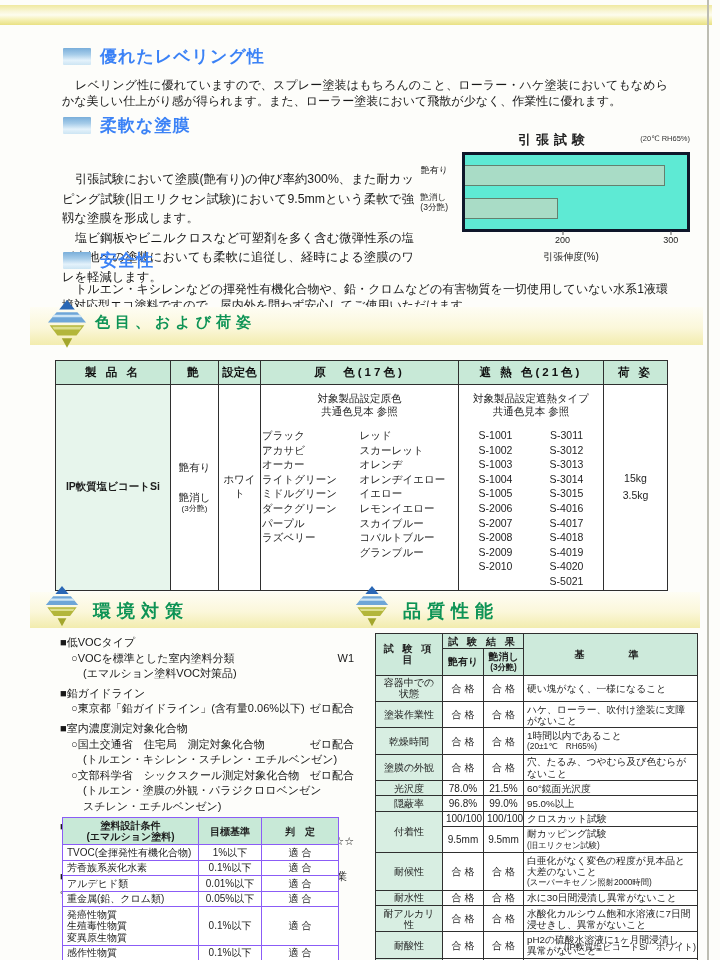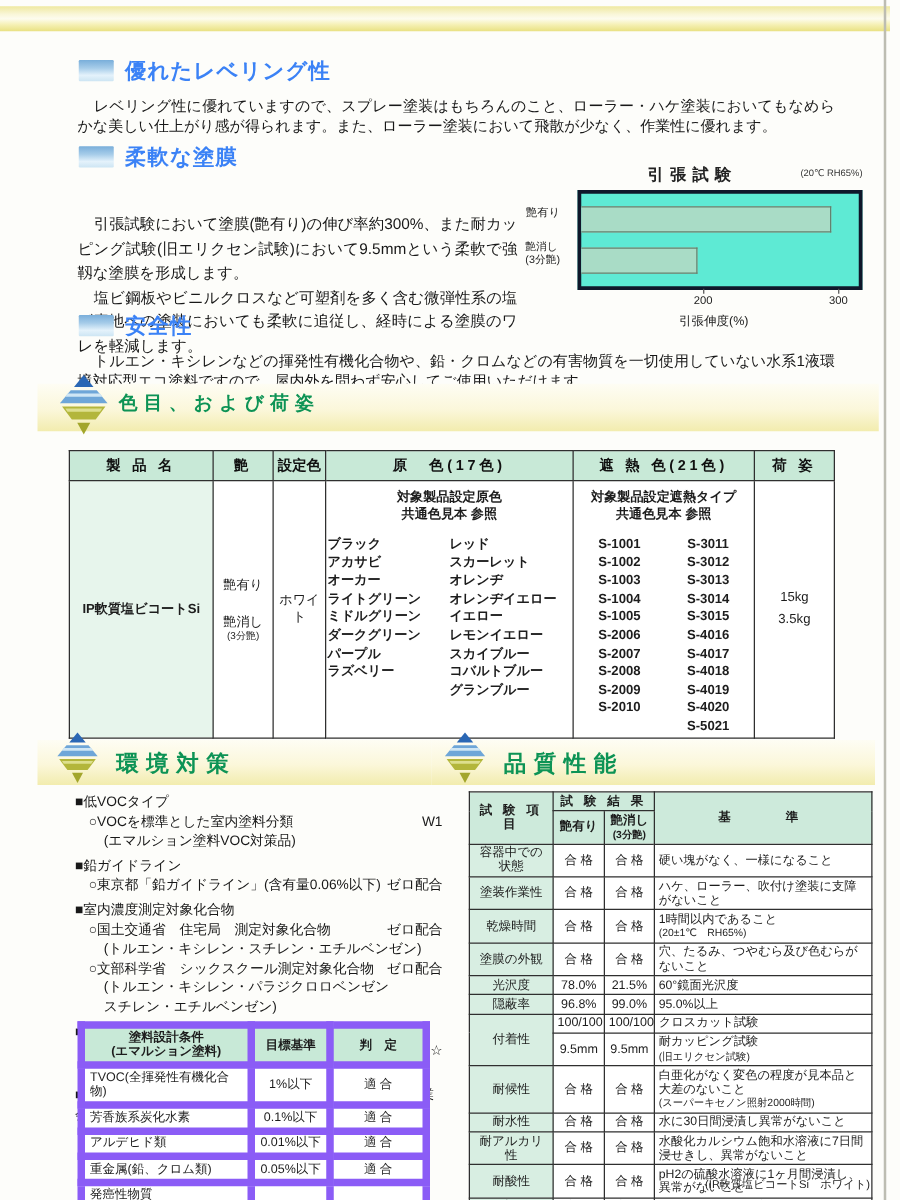--- a/index.html
+++ b/index.html
@@ -46,37 +46,37 @@
   
   table{border-collapse:collapse;table-layout:fixed;}
   .ptable{position:absolute;left:55px;top:360px;width:612px;}
   .ptable th,.ptable td{border:1px solid #2f2f2f;}
   .ptable th{background:#c8e9d7;font-size:11.5px;padding:4px 0;letter-spacing:3px;color:#111;}
   .ptable td{vertical-align:top;font-size:10.5px;background:#fff;}
   .cell-name{background:#e7f5ec !important;vertical-align:middle !important;text-align:center;font-weight:bold;font-size:12px;}
   .cell-center{vertical-align:middle !important;text-align:center;}
   .gloss-note{font-size:8px;display:block;margin-top:-2px;}
   .gloss-stack{display:flex;flex-direction:column;gap:16px;align-items:center;}
-  .cn{white-space:pre-line;line-height:14.6px;font-weight:bold;}
+  .cn{white-space:pre-line;line-height:14.6px;}
   .note-center{text-align:center;line-height:13px;margin:6px 0 10px;}
   .two-col{display:flex;gap:0;}
   .two-col .cn{width:50%;}
   .codes .cn{text-align:center;width:50%;}
   .pkg{white-space:pre-line;line-height:17px;text-align:center;}
 
   
   .env{position:absolute;left:60px;top:635px;width:294px;font-size:11px;line-height:15.6px;color:#181818;}
   .env-line{position:relative;}
   .lv1{padding-left:11px;} .lv2{padding-left:23px;}
   .mt{margin-top:4px;}
   .env-val{position:absolute;right:0;top:0;}
 
   
   .etable{position:absolute;left:62px;top:817px;width:276px;font-size:10px;}
-  .etable th,.etable td{border:6px solid #8b5cf6;padding:1.5px 4px;line-height:11.5px;}
+  .etable th,.etable td{border:1px solid #8b5cf6;padding:1.5px 4px;line-height:11.5px;}
   .etable th{background:#c8e9d7;font-size:10px;line-height:11px;padding:2px;}
   .etable td{background:#fff;}
   .etable .c{text-align:center;}
   .ml{white-space:pre-line;}
 
   
   .qtable{position:absolute;left:375px;top:633px;width:322px;font-size:10px;}
   .qtable th,.qtable td{border:1px solid #2f2f2f;padding:1.5px 3px;line-height:11.2px;}
   .qtable th{background:#cdeadb;font-size:10px;}
   .qtable .item{background:#d8eee2;text-align:center;vertical-align:middle;}
@@ -254,21 +254,21 @@
   <div class="env">
     <div class="env-line"><span>■低VOCタイプ</span></div>
     <div class="env-line lv1"><span>○VOCを標準とした室内塗料分類</span><span class="env-val">W1</span></div>
     <div class="env-line lv2"><span>(エマルション塗料VOC対策品)</span></div>
     <div class="env-line mt"><span>■鉛ガイドライン</span></div>
     <div class="env-line lv1"><span>○東京都「鉛ガイドライン」(含有量0.06%以下)</span><span class="env-val">ゼロ配合</span></div>
     <div class="env-line mt"><span>■室内濃度測定対象化合物</span></div>
     <div class="env-line lv1"><span>○国土交通省　住宅局　測定対象化合物</span><span class="env-val">ゼロ配合</span></div>
     <div class="env-line lv2"><span>(トルエン・キシレン・スチレン・エチルベンゼン)</span></div>
     <div class="env-line lv1"><span>○文部科学省　シックスクール測定対象化合物</span><span class="env-val">ゼロ配合</span></div>
-    <div class="env-line lv2"><span>(トルエン・キシレン・パラジクロロベンゼン</span></div>
+    <div class="env-line lv2"><span>(トルエン・塗膜の外観・パラジクロロベンゼン</span></div>
     <div class="env-line lv2"><span>スチレン・エチルベンゼン)</span></div>
     <div class="env-line mt"><span>■ホルムアルデヒド放散等級</span></div>
     <div class="env-line lv1"><span>○国土交通省　建築基準法</span><span class="env-val">F☆☆☆☆</span></div>
     <div class="env-line lv2"><span>(日本塗料工業会　登録番号:I01116)</span></div>
     <div class="env-line mt"><span>■健康リスクに対する建築用塗料の目標基準(日本塗料工業会)</span></div>
   </div>
 
   <table class="etable">
     <colgroup>
         <col style="width:136px">

